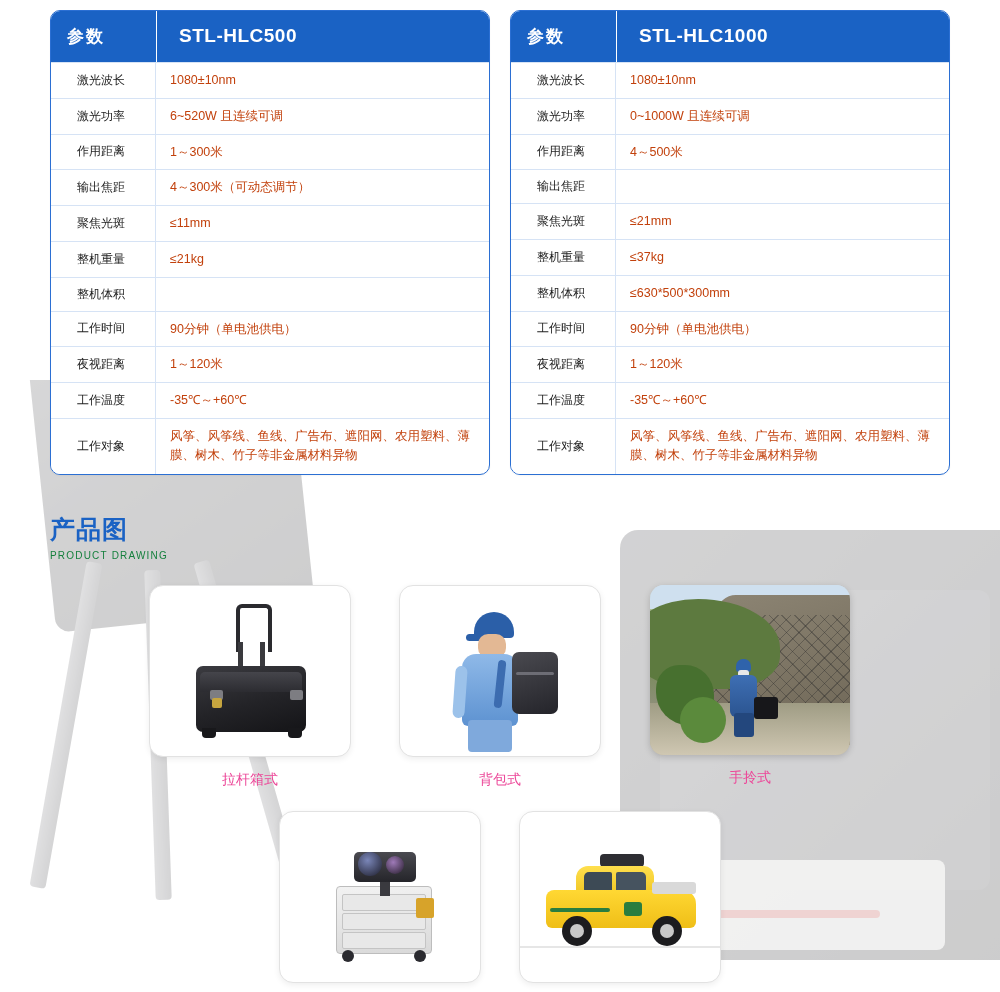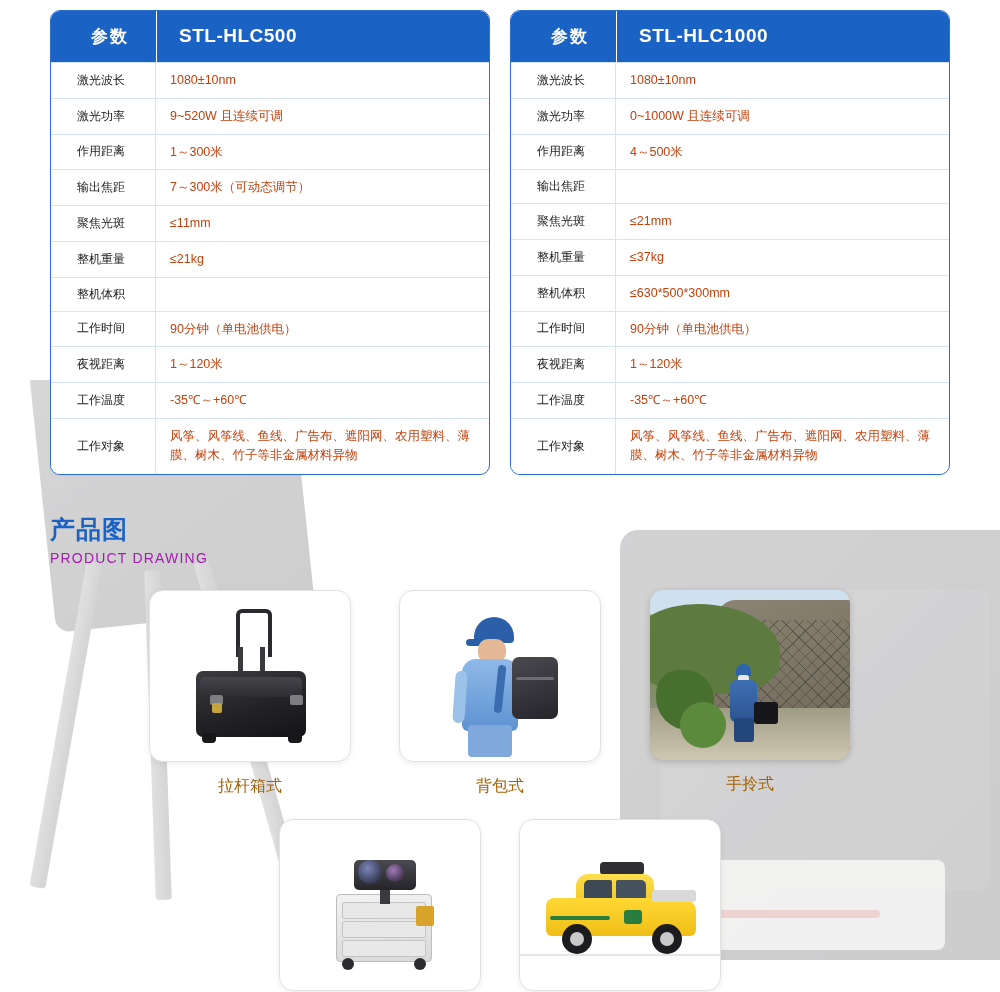--- a/index.html
+++ b/index.html
@@ -102,21 +102,21 @@
     box-shadow: 0 1px 2px rgba(0,0,0,.04);
   }
   .spec-head {
     display: flex;
     background: #1a62c4;
     color: #ffffff;
   }
   .spec-head .th-key {
     width: 105px;
     min-width: 105px;
-    padding: 14px 0 14px 40px;
+    padding: 14px 0 14px 16px;
     box-sizing: border-box;
     font-size: 17px;
     font-weight: bold;
     letter-spacing: 2px;
   }
   .spec-head .th-val {
     flex: 1;
     padding: 14px 0 14px 22px;
     box-sizing: border-box;
     font-size: 19px;
@@ -163,22 +163,22 @@
     margin: 38px 0 0 50px;
   }
   .section-title-cn {
     font-size: 25px;
     font-weight: bold;
     color: #1a62c4;
     letter-spacing: 1px;
   }
   .section-title-en {
     margin-top: 4px;
-    font-size: 14px;
-    color: #a21caf;
+    font-size: 10px;
+    color: #15803d;
     letter-spacing: 1.2px;
   }
 
   
   .cards-row {
     position: relative;
     z-index: 2;
     display: flex;
     justify-content: center;
     gap: 50px;
@@ -203,22 +203,22 @@
     box-shadow: 0 2px 6px rgba(0,0,0,.07);
     overflow: hidden;
     position: relative;
   }
   .card-photo.photo-fill {
     border: none;
     box-shadow: 0 2px 7px rgba(0,0,0,.18);
   }
   .card-caption {
     margin-top: 14px;
-    font-size: 16px;
-    color: #a16207;
+    font-size: 14px;
+    color: #ec4899;
   }
 
   
   .ill-trolley .handle-bar {
     position: absolute; left: 86px; top: 18px;
     width: 28px; height: 44px;
     border: 4px solid #2a2a2e; border-bottom: none;
     border-radius: 6px 6px 0 0;
   }
   .ill-trolley .handle-stem-l,
@@ -467,29 +467,29 @@
     <div class="spec-head">
       <div class="th-key">参数</div>
       <div class="th-val">STL-HLC500</div>
     </div>
     <div class="spec-row">
       <div class="td-key">激光波长</div>
       <div class="td-val">1080±10nm</div>
     </div>
     <div class="spec-row">
       <div class="td-key">激光功率</div>
-      <div class="td-val">9~520W 且连续可调</div>
+      <div class="td-val">6~520W 且连续可调</div>
     </div>
     <div class="spec-row">
       <div class="td-key">作用距离</div>
       <div class="td-val">1～300米</div>
     </div>
     <div class="spec-row">
       <div class="td-key">输出焦距</div>
-      <div class="td-val">7～300米（可动态调节）</div>
+      <div class="td-val">4～300米（可动态调节）</div>
     </div>
     <div class="spec-row">
       <div class="td-key">聚焦光斑</div>
       <div class="td-val">≤11mm</div>
     </div>
     <div class="spec-row">
       <div class="td-key">整机重量</div>
       <div class="td-val">≤21kg</div>
     </div>
     <div class="spec-row">

